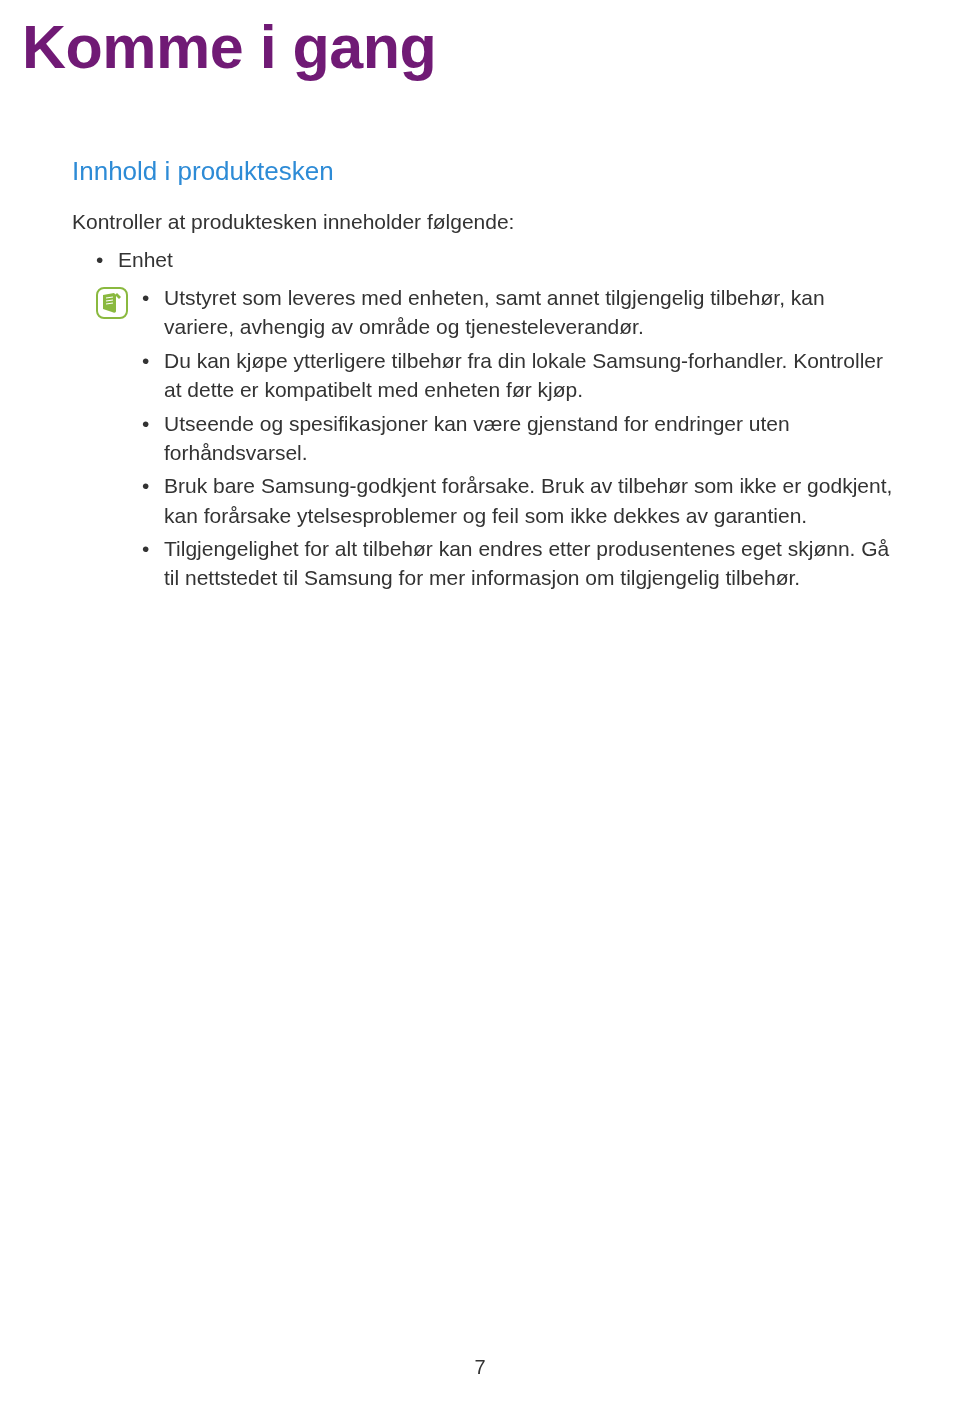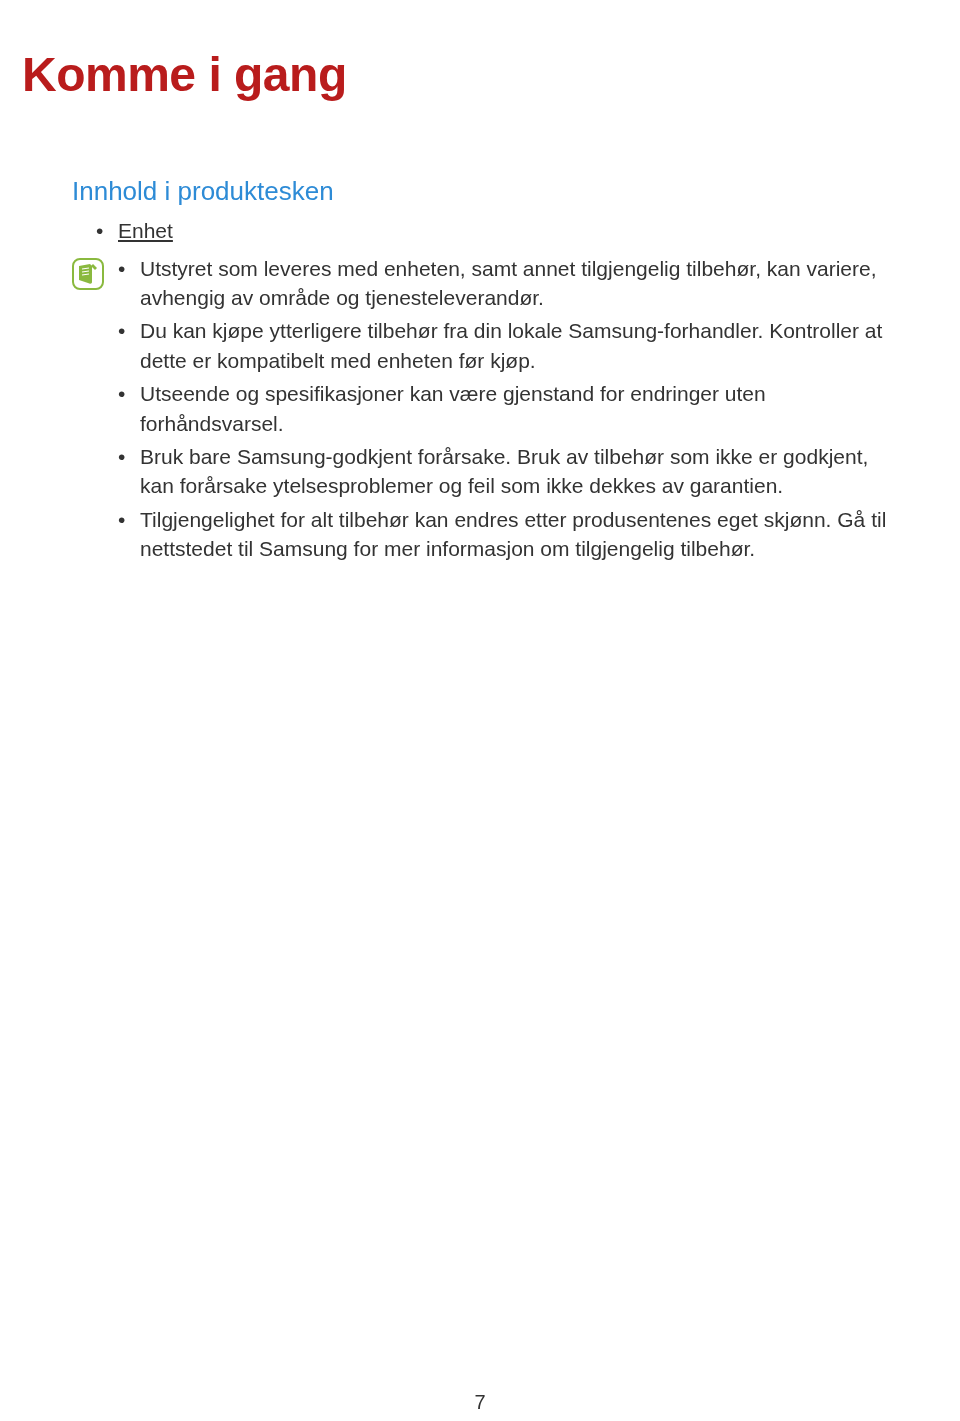--- a/index.html
+++ b/index.html
@@ -4,65 +4,64 @@
 <style>
   * { margin: 0; padding: 0; box-sizing: border-box; }
   html, body { width: 960px; height: 1421px; background: #fff; font-family: "Segoe UI", "Helvetica Neue", Arial, sans-serif; color: #333; }
   .page {
     width: 960px;
     height: 1421px;
     position: relative;
     padding: 0;
   }
   .page-title {
-    font-size: 48px;
+    font-size: 61px;
     font-weight: 600;
-    color: #b91c1c;
+    color: #701a75;
     padding: 12px 0 0 22px;
     letter-spacing: -0.5px;
-    margin-top: 35px;
   }
   .section-title {
     font-size: 26px;
     font-weight: 400;
     color: #2d8bd6;
     padding: 74px 0 0 72px;
     letter-spacing: 0px;
   }
   .intro {
     font-size: 21px;
     font-weight: 400;
     color: #333;
     padding: 20px 0 0 72px;
     line-height: 1.4;
   }
   .simple-list {
     list-style: none;
     padding: 8px 5px 0 96px;
-    text-decoration: underline;
   }
   .simple-list li {
     font-size: 21px;
     color: #333;
     line-height: 1.55;
     position: relative;
     padding-left: 22px;
   }
   .simple-list li::before {
     content: "•";
     position: absolute;
     left: 0;
     top: 0;
     font-size: 21px;
     color: #333;
   }
   .note-block {
     display: flex;
     align-items: flex-start;
     padding: 6px 66px 0 72px;
+    margin-left: 24px;
   }
   .note-icon {
     flex: 0 0 auto;
     margin-top: 4px;
     margin-right: 14px;
   }
   .note-list {
     list-style: none;
     flex: 1 1 auto;
   }
@@ -94,20 +93,21 @@
 </style>
 </head>
 <body>
 
 <div class="page">
 
   <h1 class="page-title">Komme i gang</h1>
 
   <h2 class="section-title">Innhold i produktesken</h2>
 
+  <p class="intro">Kontroller at produktesken inneholder følgende:</p>
 
   <ul class="simple-list">
     <li>Enhet</li>
   </ul>
 
   <div class="note-block">
     <span class="note-icon">
       <svg width="32" height="32" viewBox="0 0 32 32">
         <rect x="1" y="1" width="30" height="30" rx="7" ry="7" fill="#ffffff" stroke="#8ab93f" stroke-width="2"></rect>
         <path d="M7 8 L18 6 L20 8 L20 24 C20 26 18 26 16 25 L7 22 Z" fill="#8ab93f"></path>

